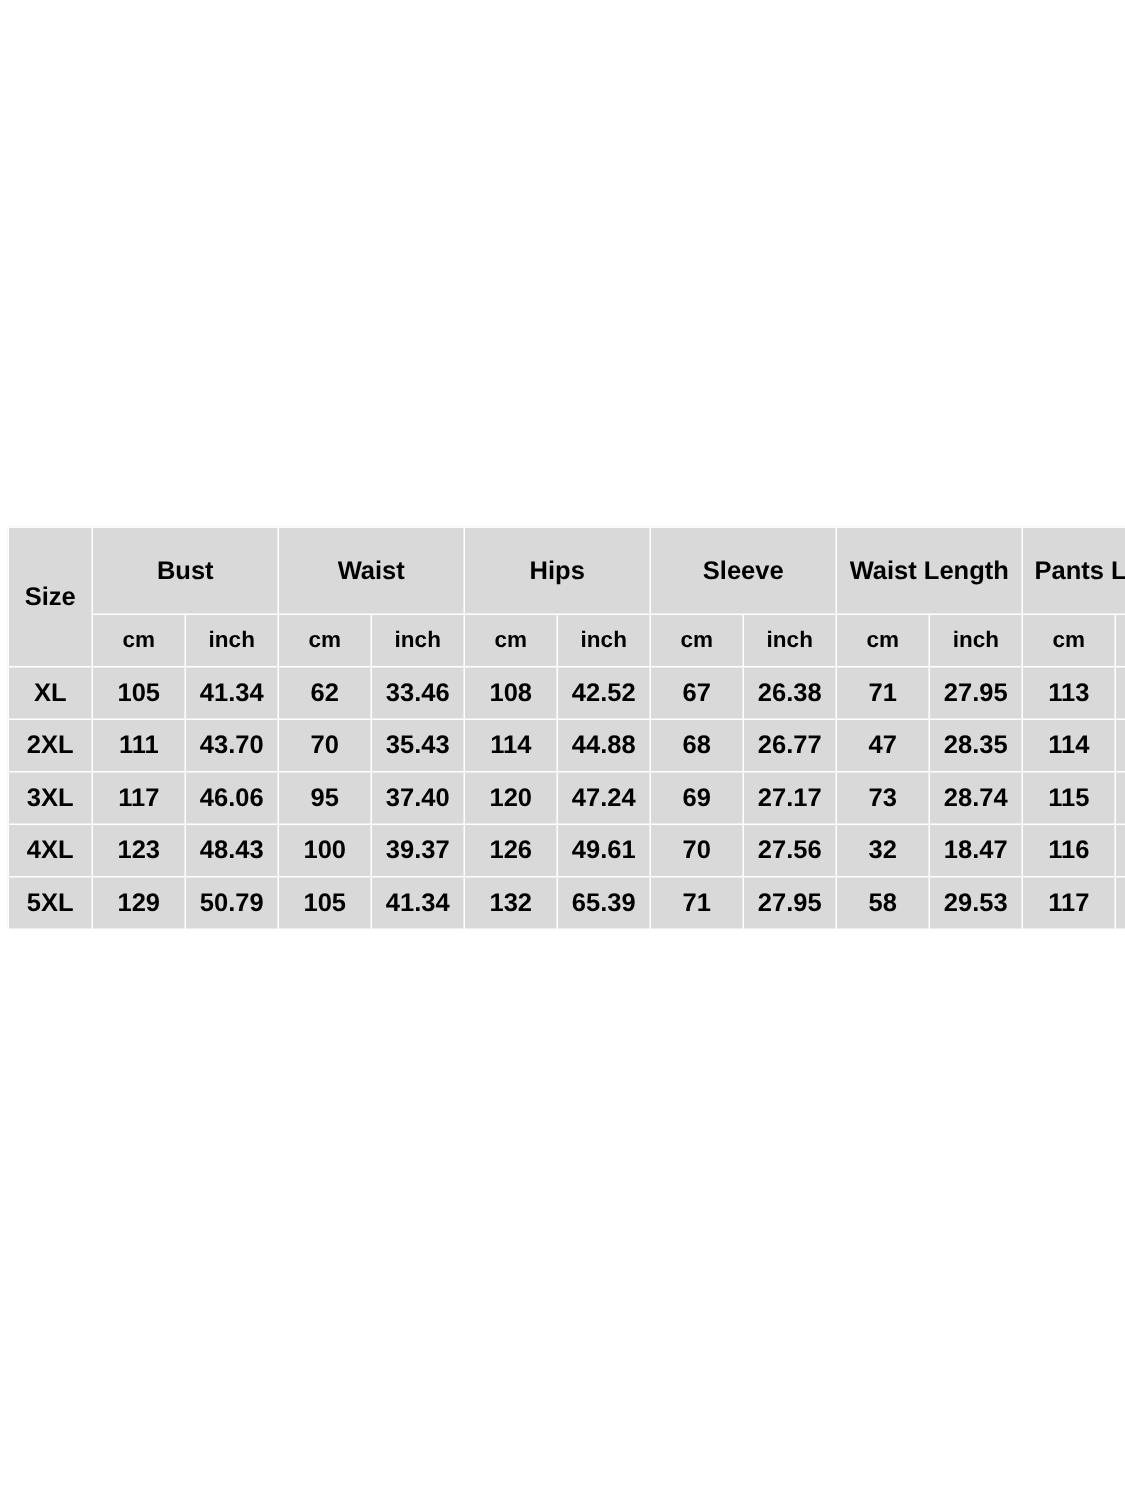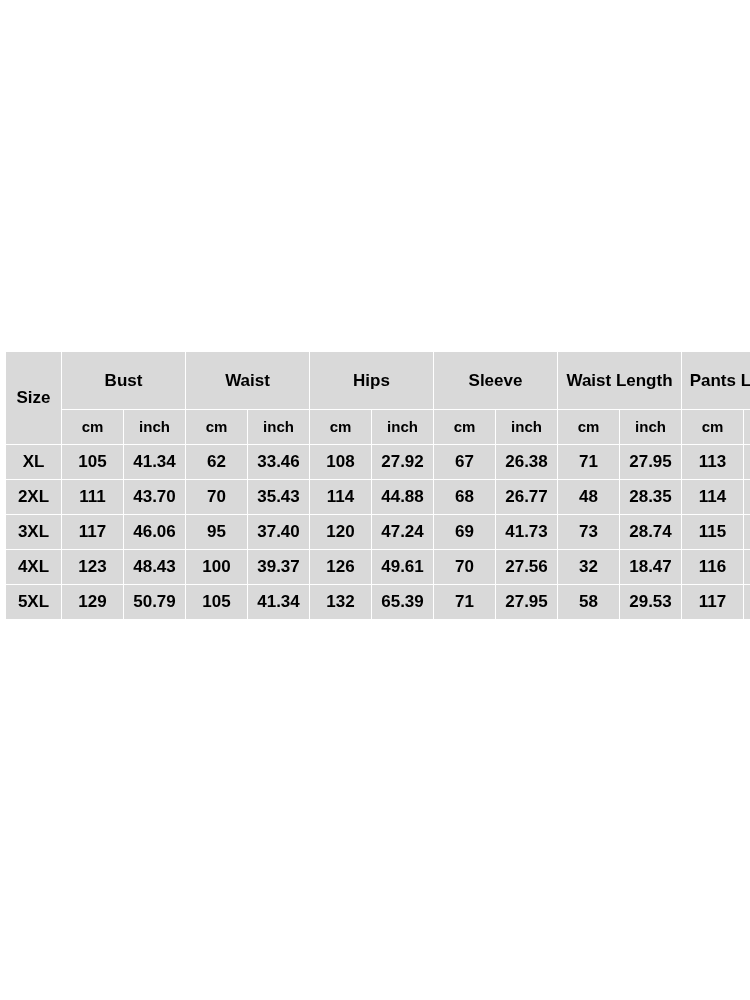--- a/index.html
+++ b/index.html
@@ -108,53 +108,53 @@
       </tr>
     </thead>
     <tbody>
       <tr class="data-row">
         <td>XL</td>
         <td>105</td>
         <td>41.34</td>
         <td>62</td>
         <td>33.46</td>
         <td>108</td>
-        <td>27.92</td>
+        <td>42.52</td>
         <td>67</td>
         <td>26.38</td>
         <td>71</td>
         <td>27.95</td>
         <td>113</td>
         <td>44.49</td>
       </tr>
       <tr class="data-row">
         <td>2XL</td>
         <td>111</td>
         <td>43.70</td>
         <td>70</td>
         <td>35.43</td>
         <td>114</td>
         <td>44.88</td>
         <td>68</td>
         <td>26.77</td>
-        <td>48</td>
+        <td>47</td>
         <td>28.35</td>
         <td>114</td>
         <td>44.88</td>
       </tr>
       <tr class="data-row">
         <td>3XL</td>
         <td>117</td>
         <td>46.06</td>
         <td>95</td>
         <td>37.40</td>
         <td>120</td>
         <td>47.24</td>
         <td>69</td>
-        <td>41.73</td>
+        <td>27.17</td>
         <td>73</td>
         <td>28.74</td>
         <td>115</td>
         <td>45.28</td>
       </tr>
       <tr class="data-row">
         <td>4XL</td>
         <td>123</td>
         <td>48.43</td>
         <td>100</td>

